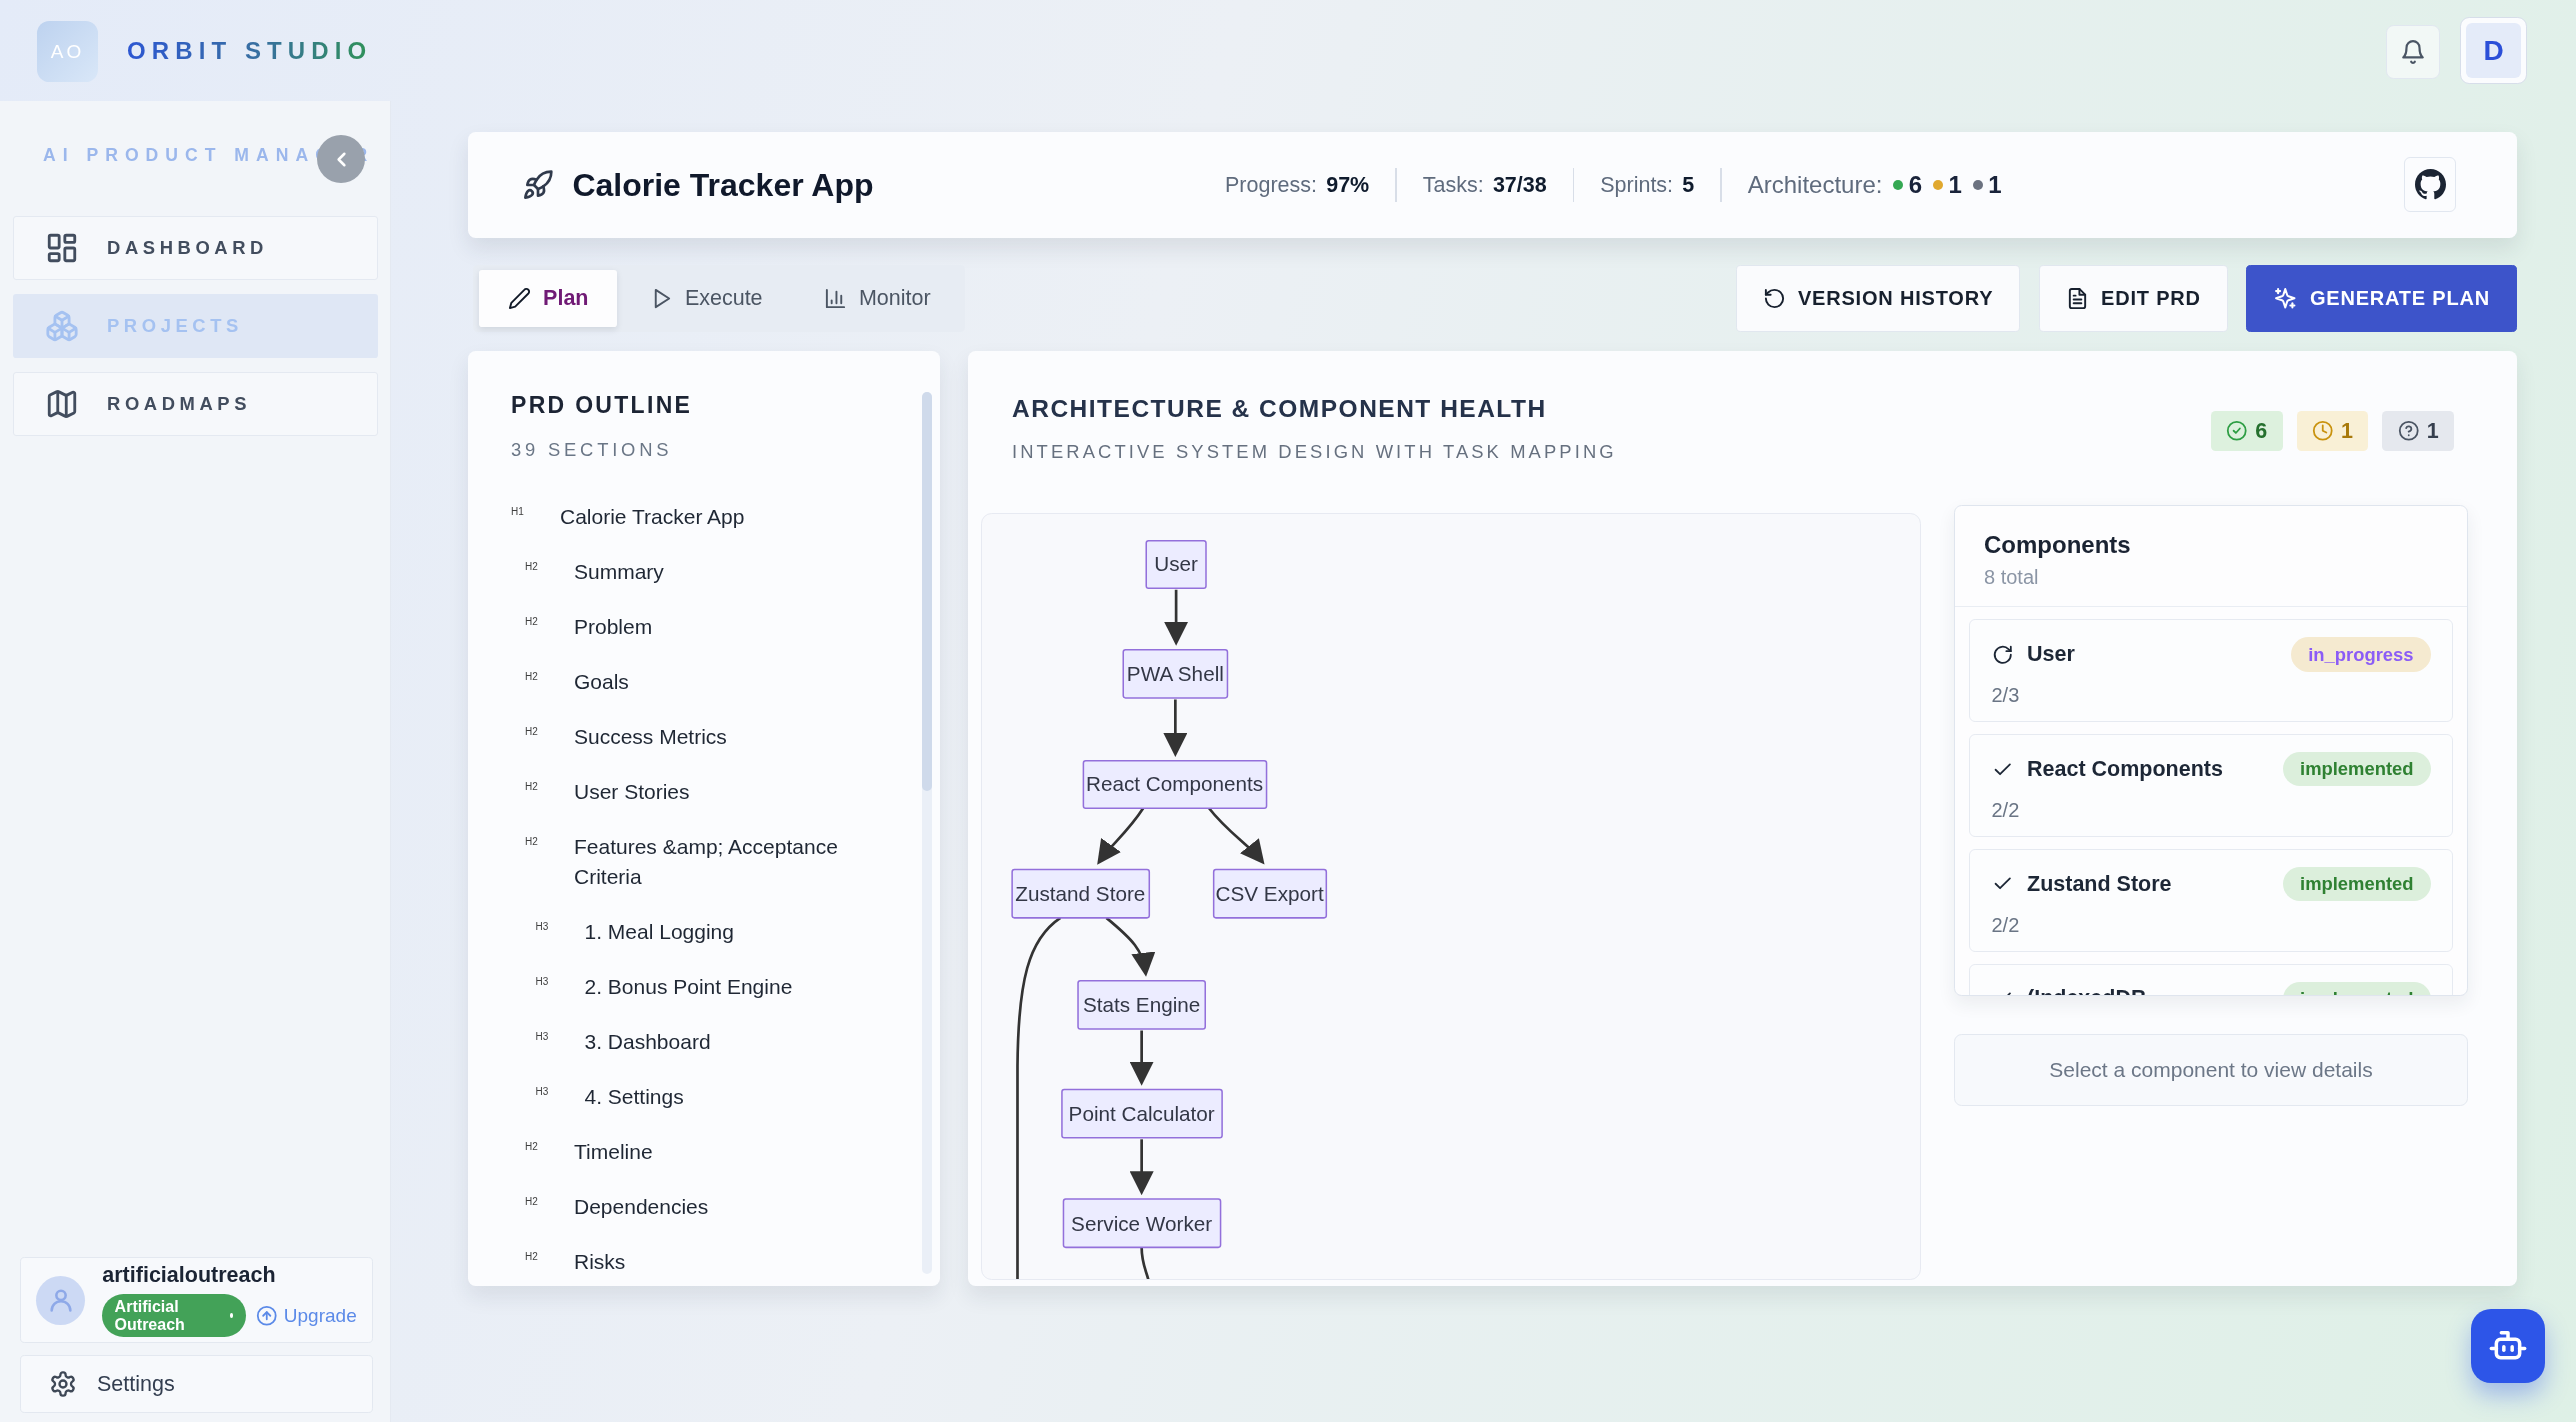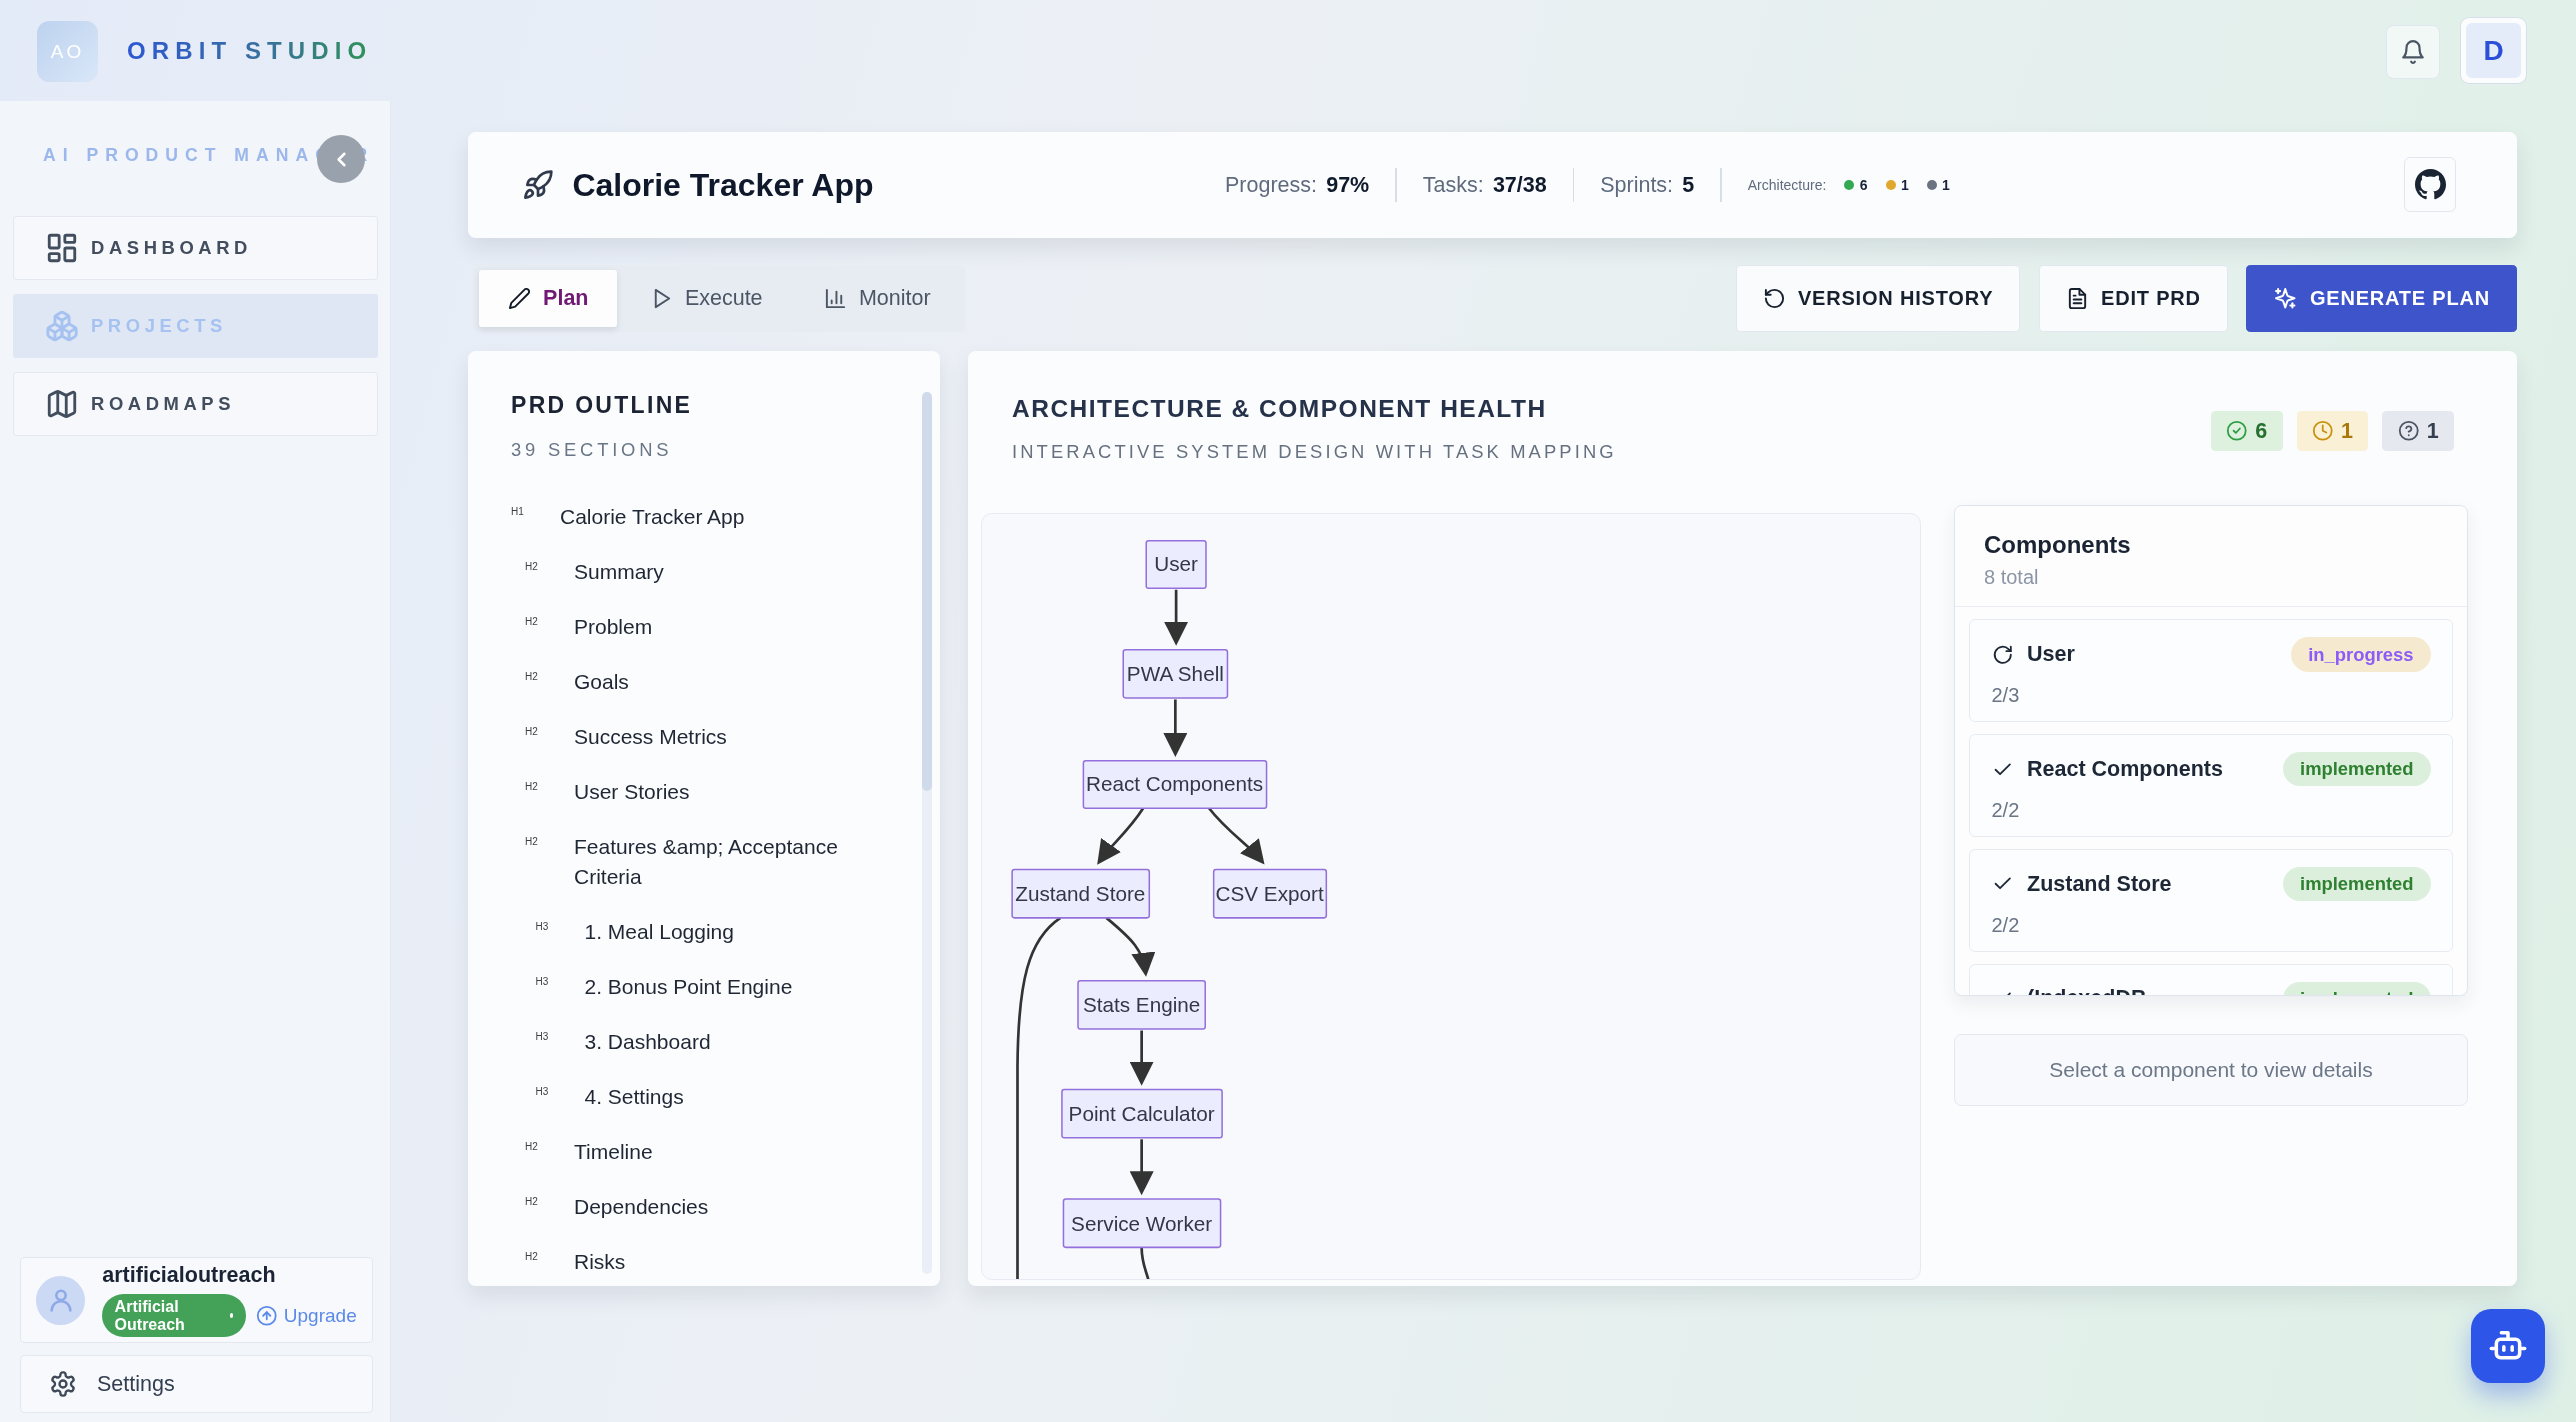--- a/index.html
+++ b/index.html
@@ -31,21 +31,21 @@
 
   
   .sidebar { position:absolute; left:0; top:101px; width:391px; height:1322px;
     background:#f2f5f9; border-right:1.5px solid #e4e9f1; }
   .side-label { position:absolute; left:43px; top:44px; font-size:17.6px; font-weight:600;
     letter-spacing:7px; color:#9bb7ec; }
   .collapse-btn { position:absolute; left:317px; top:34px; width:48px; height:48px; border-radius:50%;
     background:#99a1ac; display:flex; align-items:center; justify-content:center; cursor:pointer; }
   .nav { position:absolute; left:13px; top:115px; width:365px; }
   .nav-item { height:64px; border:1.5px solid #e4e9f1; border-radius:3.1px; margin-bottom:14px;
-    display:flex; align-items:center; padding-left:31px; gap:12px; cursor:pointer;
+    display:flex; align-items:center; padding-left:31px; gap:28px; cursor:pointer;
     font-size:18.4px; font-weight:600; letter-spacing:4.6px; color:#424d5e; background:#f6f8fb; }
   .nav-item.active { border-color:transparent; background:#dfe7f5; color:#a5c2f1; }
   .nav-item .nicon { width:34px; height:34px; }
 
   .user-card { position:absolute; left:20px; top:1156px; width:353px; height:86px;
     border:1.5px solid #e3e8f0; border-radius:4.6px; background:#f7f9fc; display:flex; align-items:center;
     padding:0 15.3px; gap:17px; cursor:pointer; }
   .user-avatar { width:49px; height:49px; border-radius:50%; background:#ccd9f4;
     display:flex; align-items:center; justify-content:center; flex:none; }
   .user-name { font-size:21.5px; font-weight:bold; color:#1b2434; margin-bottom:6.1px; }
@@ -61,21 +61,21 @@
   
   .header-card { position:absolute; left:468px; top:132px; width:2049px; height:106px;
     background:#fbfcfe; border-radius:7.7px; box-shadow:0 10.7px 21.5px rgba(35,48,68,.10); }
   .header-left { position:absolute; left:54px; top:0; height:100%; display:flex; align-items:center; gap:18.4px; }
   .project-title { font-size:32px; font-weight:bold; color:#10192b; }
   .stats { position:absolute; left:757px; top:0; height:100%; display:flex; align-items:center; gap:26px; }
   .stat { display:flex; align-items:center; gap:9.2px; font-size:21.5px; }
   .stat .lbl { color:#5f6b7d; }
   .stat .val { color:#0f1b2d; font-weight:bold; }
   .vdiv { width:1.5px; height:34px; background:#d8dee8; }
-  .arch-dots { display:flex; align-items:flex-start; gap:18px; font-size:14px; }
+  .arch-dots { display:flex; align-items:flex-start; gap:11px; font-size:24px; }
   .dotstat { display:flex; align-items:center; gap:5.4px; font-weight:bold; color:#19233a; }
   .dot { width:10px; height:10px; border-radius:50%; display:inline-block; }
   .dot-green { background:#34a853; } .dot-amber { background:#e0a82e; } .dot-gray { background:#6b7280; }
   .gh-btn { position:absolute; right:61px; top:25px; width:52px; height:55px; border:1.5px solid #e1e7f0;
     border-radius:6.1px; display:flex; align-items:center; justify-content:center; cursor:pointer; background:#fbfcfe; }
 
   .tabs-row { position:absolute; left:468px; top:265px; width:2049px; height:67px; }
   .tabs { position:absolute; left:5.4px; top:0; height:67px; background:#e7ecf3; border-radius:4.6px;
     display:flex; align-items:center; padding:5.4px; gap:3.1px; }
   .tab { display:flex; align-items:center; gap:12.3px; padding:0 29px; height:57px; border-radius:3.1px;

